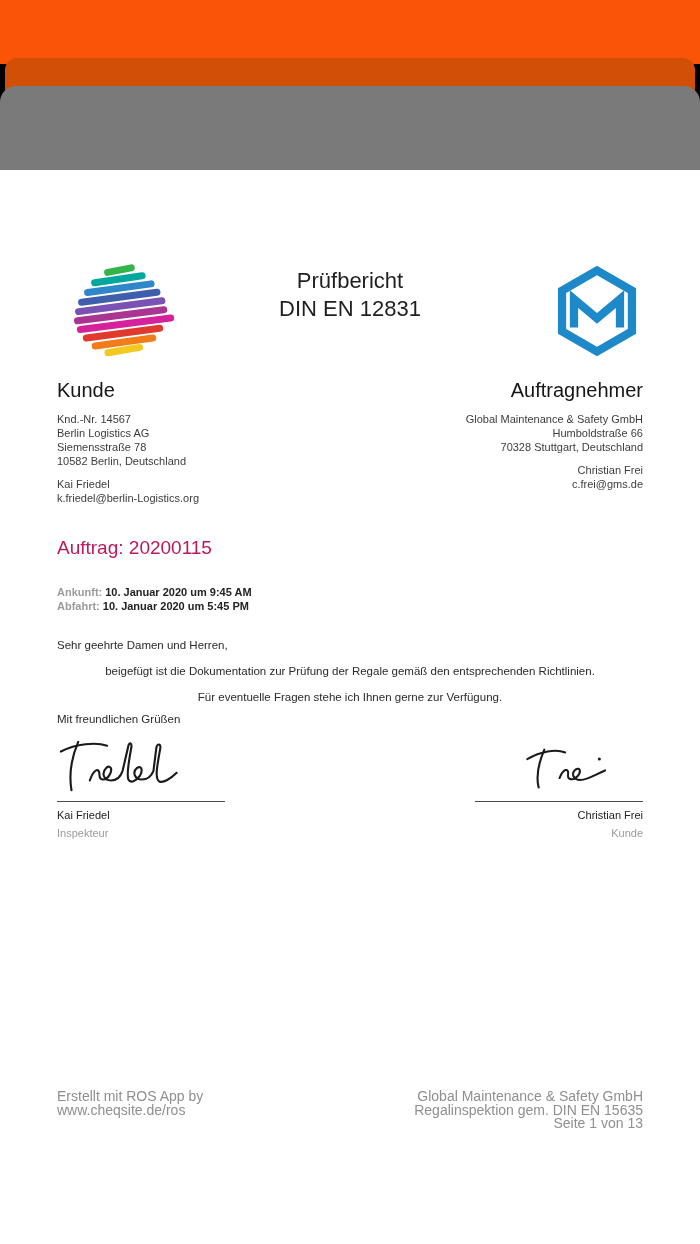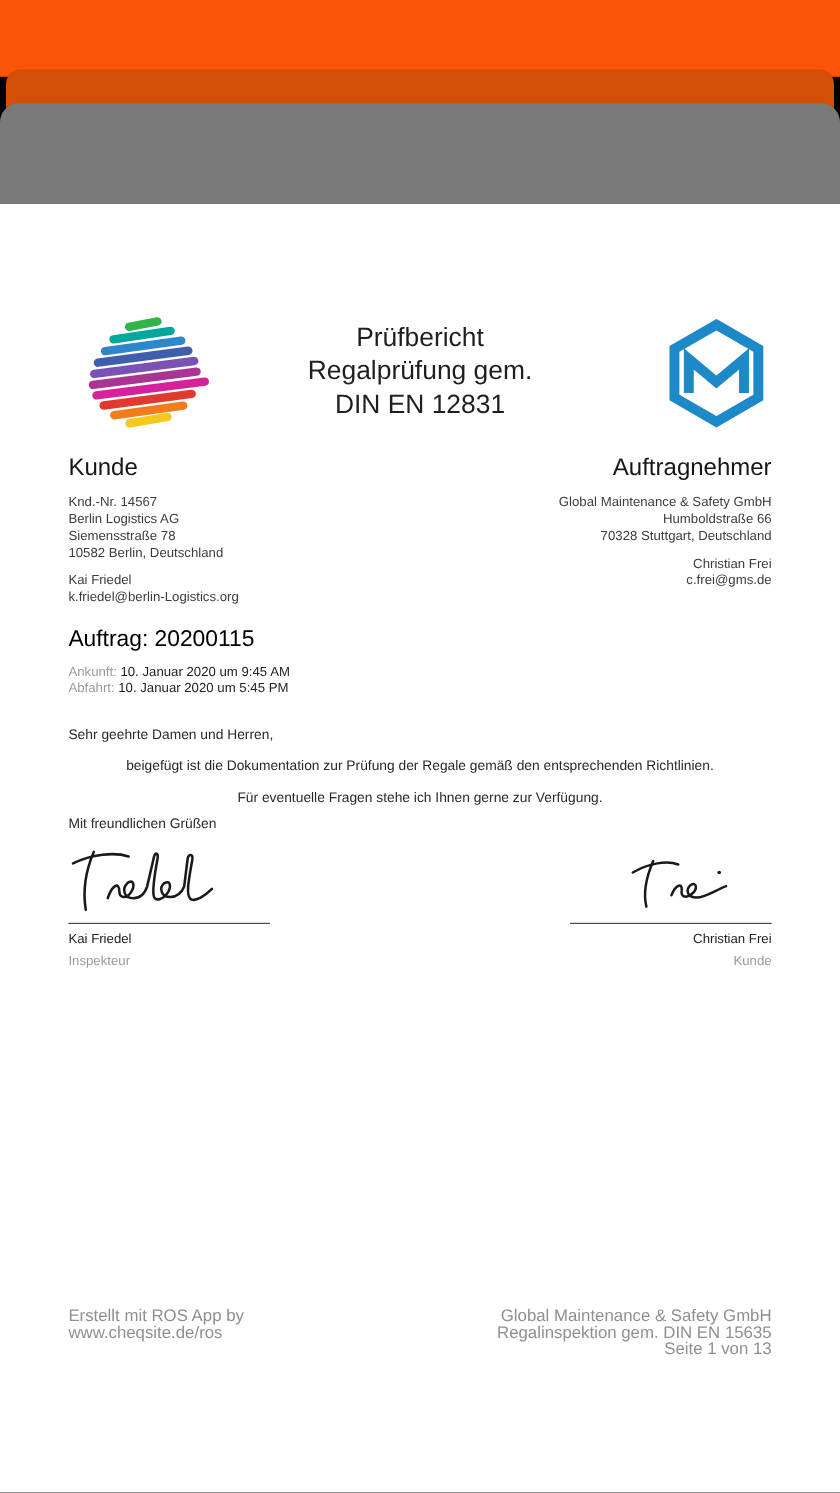--- a/index.html
+++ b/index.html
@@ -20,22 +20,22 @@
   .logo-right { width:132px; height:100px; display:flex; justify-content:flex-end; padding-top:6px; }
   .doc-title  { flex:1; text-align:center; font-size:22px; line-height:28px; color:#1f1f1f; padding-top:8px; }
 
   .parties { display:flex; justify-content:space-between; margin-top:16px; }
   .party { max-width:310px; }
   .party.right { text-align:right; }
   .party-heading { font-size:20px; color:#161616; }
   .addr    { margin-top:10px; font-size:11px; line-height:14px; color:#3c3c3c; }
   .contact { margin-top:9px;  font-size:11px; line-height:14px; color:#3c3c3c; }
 
-  .order-heading { margin-top:17px; font-size:19px; color:#000000; }
-  .times { margin-top:9px; font-size:11px; line-height:14px; }
+  .order-heading { margin-top:32px; font-size:19px; color:#be185d; }
+  .times { margin-top:26px; font-size:11px; line-height:14px;font-weight:bold; }
   .meta-label { color:#9b9b9b; margin-right:3px; }
   .meta-value { color:#222; }
 
   .body-text { font-size:11.5px; color:#2a2a2a; }
   .salutation { margin-top:26px; }
   .para    { margin-top:14px;text-align:center; }
   .closing { margin-top:10px; }
 
   .signatures { display:flex; justify-content:space-between; align-items:flex-end; margin-top:10px; }
   .sig-col { width:168px; }
@@ -74,21 +74,20 @@
             <line x1="13" y1="66" x2="104" y2="64" stroke="#d6219c"></line>
             <line x1="18" y1="75" x2="92" y2="73" stroke="#e03a2f"></line>
             <line x1="26" y1="84" x2="84" y2="82" stroke="#f07d1a"></line>
             <line x1="38" y1="92" x2="70" y2="90" stroke="#f4c81d"></line>
           </g>
         </svg>
       </div>
 
       <div class="doc-title">
         <div>Prüfbericht</div>
-        <div>Regalprüfung gem.</div>
         <div>DIN EN 12831</div>
       </div>
 
       <div class="logo-right">
         <svg width="92" height="92" viewBox="0 0 100 100">
           <g stroke="#1d89c8" stroke-width="9" fill="none">
             <polygon points="50,6 88,28 88,72 50,94 12,72 12,28" stroke-linejoin="miter"></polygon>
             <polyline points="25,68 25,37 50,58 75,37 75,68" stroke-linejoin="miter"></polyline>
           </g>
         </svg>

